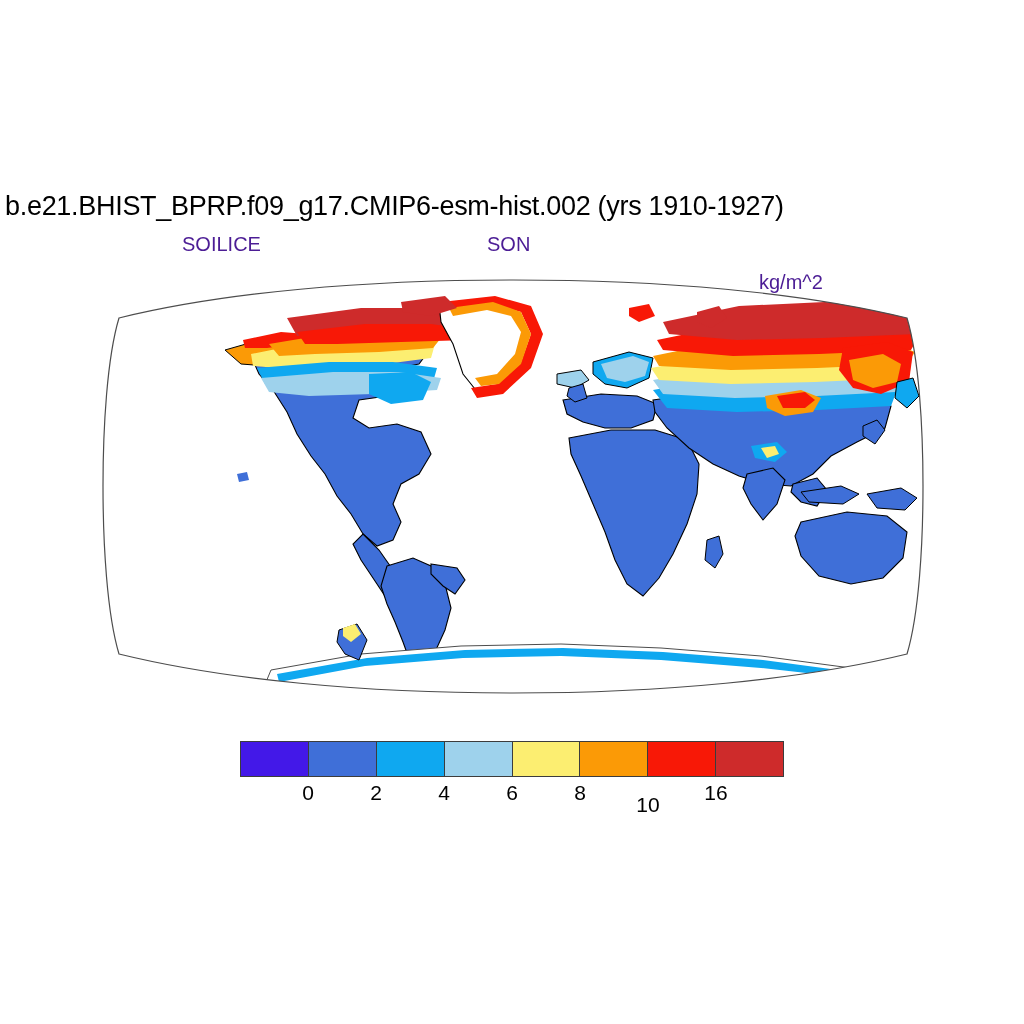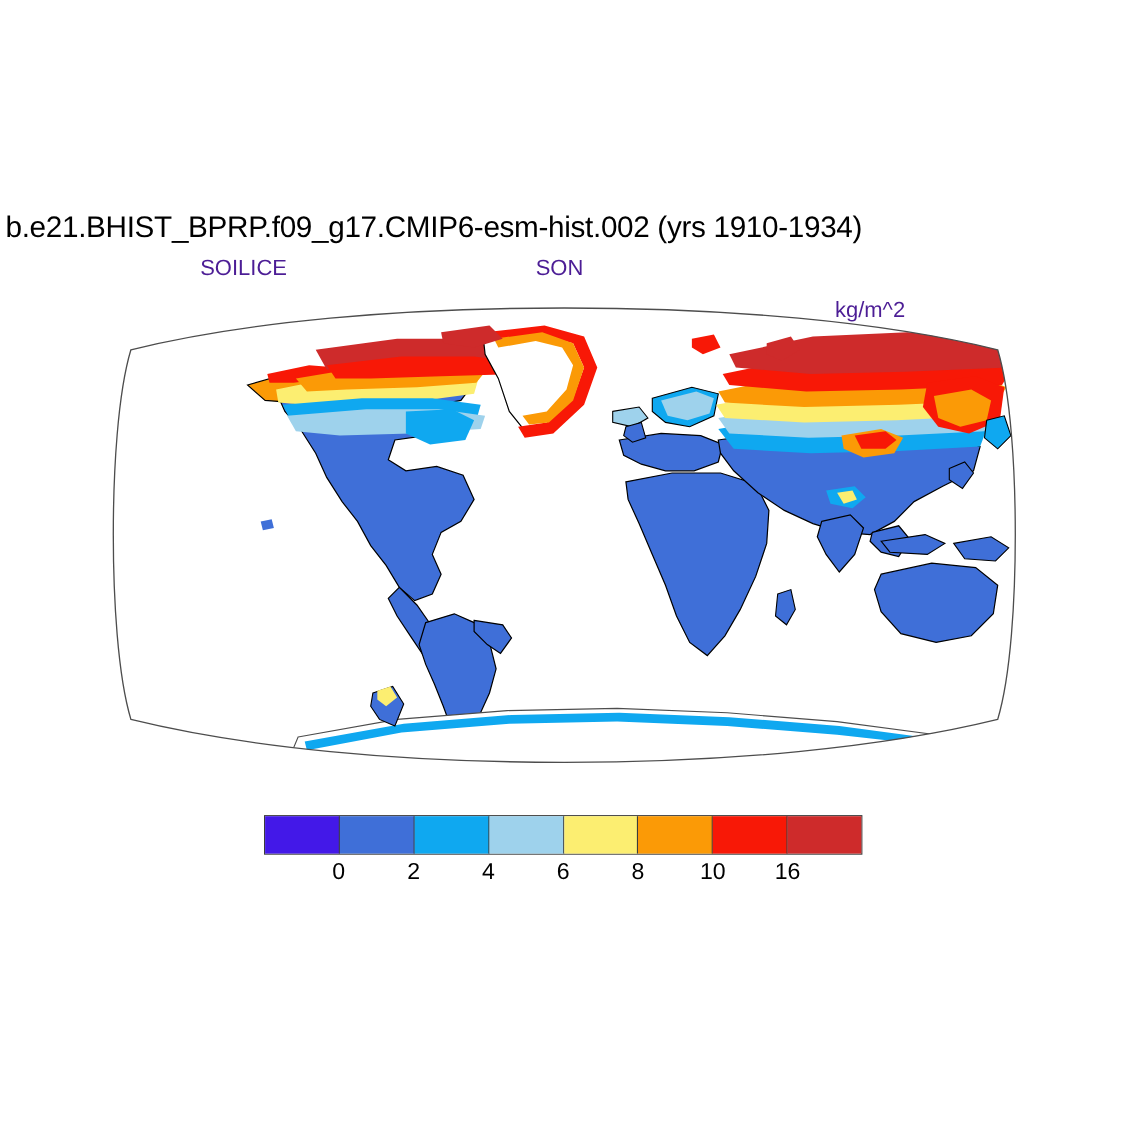--- a/index.html
+++ b/index.html
@@ -98,21 +98,21 @@
     line-height: 25px;
     white-space: nowrap;
     color: #000000;
   }
 </style>
 </head>
 <body>
 
 <div id="figure">
 
-  <div id="plot-title">b.e21.BHIST_BPRP.f09_g17.CMIP6-esm-hist.002 (yrs 1910-1934)</div>
+  <div id="plot-title">b.e21.BHIST_BPRP.f09_g17.CMIP6-esm-hist.002 (yrs 1910-1927)</div>
 
   <div class="sublabel" id="label-var">SOILICE</div>
   <div class="sublabel" id="label-season">SON</div>
   <div class="sublabel" id="label-units">kg/m^2</div>
 
   <div id="map-panel">
     <svg id="map-svg" viewBox="0 0 824 417" preserveAspectRatio="none">
       <defs>
         <clipPath id="globeClip">
           <path d="M412,2
@@ -254,17 +254,17 @@
       <div class="cb-cell" title="8 - 10" style="background: rgb(251, 154, 6);"></div>
       <div class="cb-cell" title="10 - 12" style="background: rgb(248, 24, 6);"></div>
       <div class="cb-cell" title="&gt; 12" style="background: rgb(206, 43, 43);"></div>
     </div>
   <div id="colorbar-ticks">
       <div class="cb-tick" style="left: 12.5%;">0</div>
       <div class="cb-tick" style="left: 25%;">2</div>
       <div class="cb-tick" style="left: 37.5%;">4</div>
       <div class="cb-tick" style="left: 50%;">6</div>
       <div class="cb-tick" style="left: 62.5%;">8</div>
-      <div class="cb-tick" style="left: 75%;">10</div>
+      <div class="cb-tick" style="left: 75%; margin-top: 12px;">10</div>
       <div class="cb-tick" style="left: 87.5%;">16</div>
     </div>
 
 </div>
 
 </body></html>

